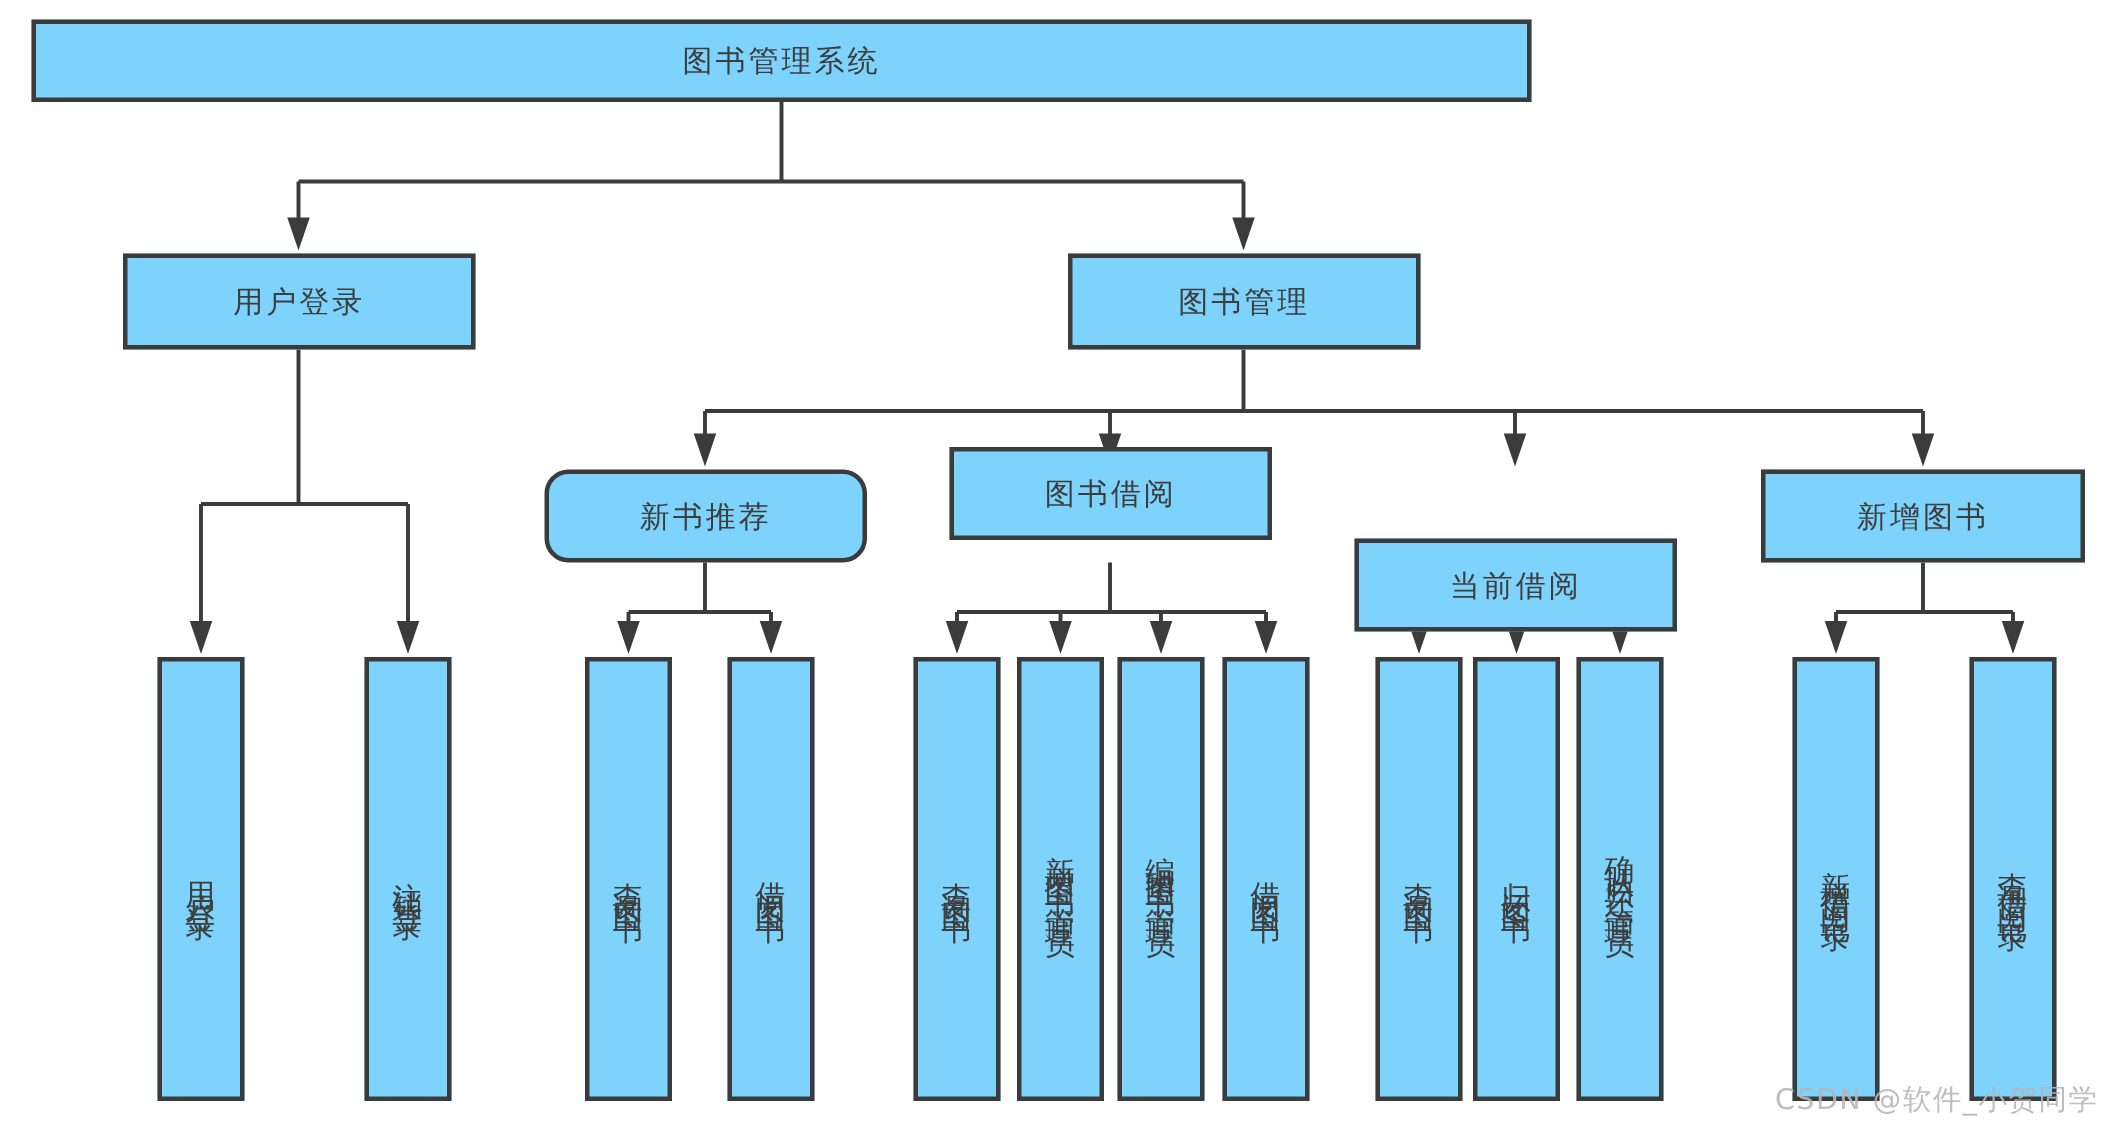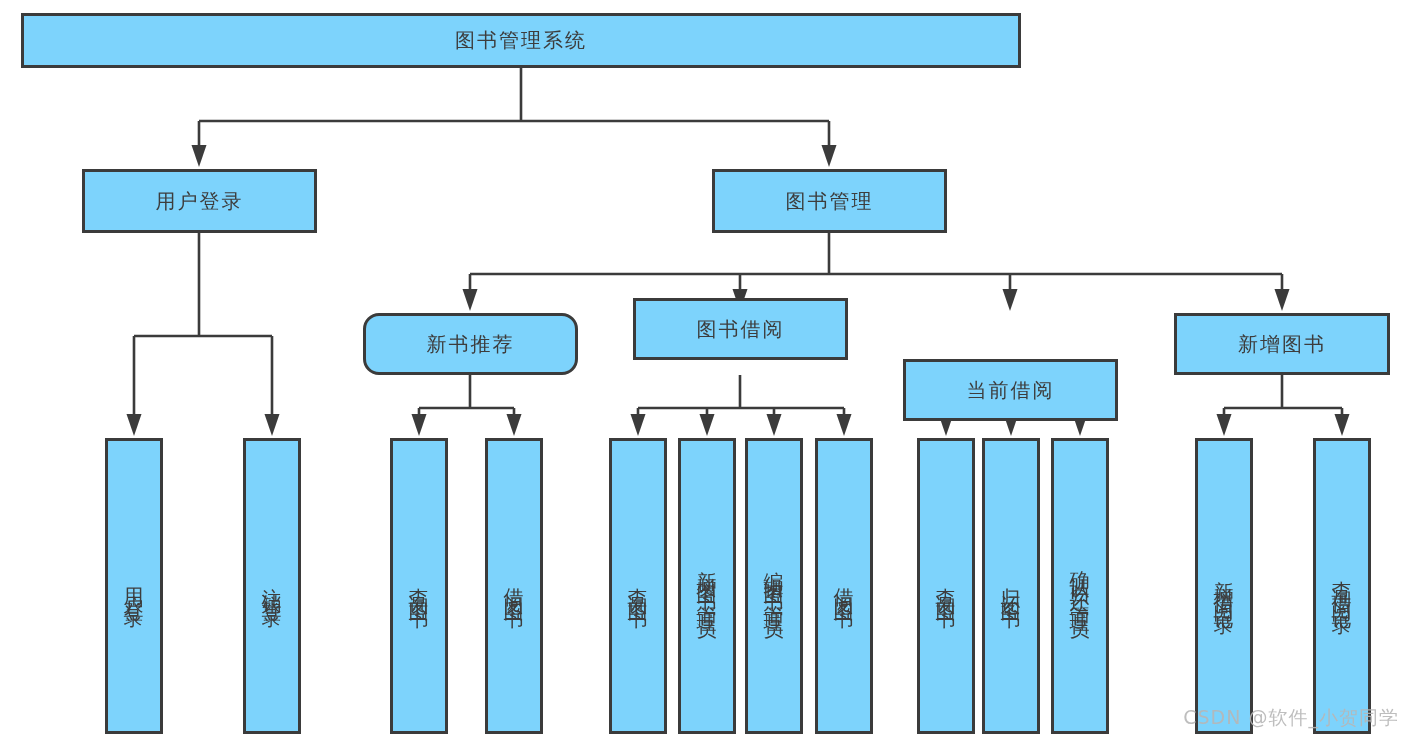--- a/index.html
+++ b/index.html
@@ -32,21 +32,21 @@
   }
   .leaf {
     writing-mode: vertical-rl;
     letter-spacing: 7px;
     white-space: normal;
     line-height: 1;
   }
   #watermark {
     position: absolute;
     right: 6px;
-    bottom: 16px;
+    bottom: 1px;
     color: #b7b7b7;
     font-size: 19px;
     letter-spacing: 1px;
     z-index: 3;
     opacity: 0.9;
   }
 </style>
 </head>
 <body>
 

